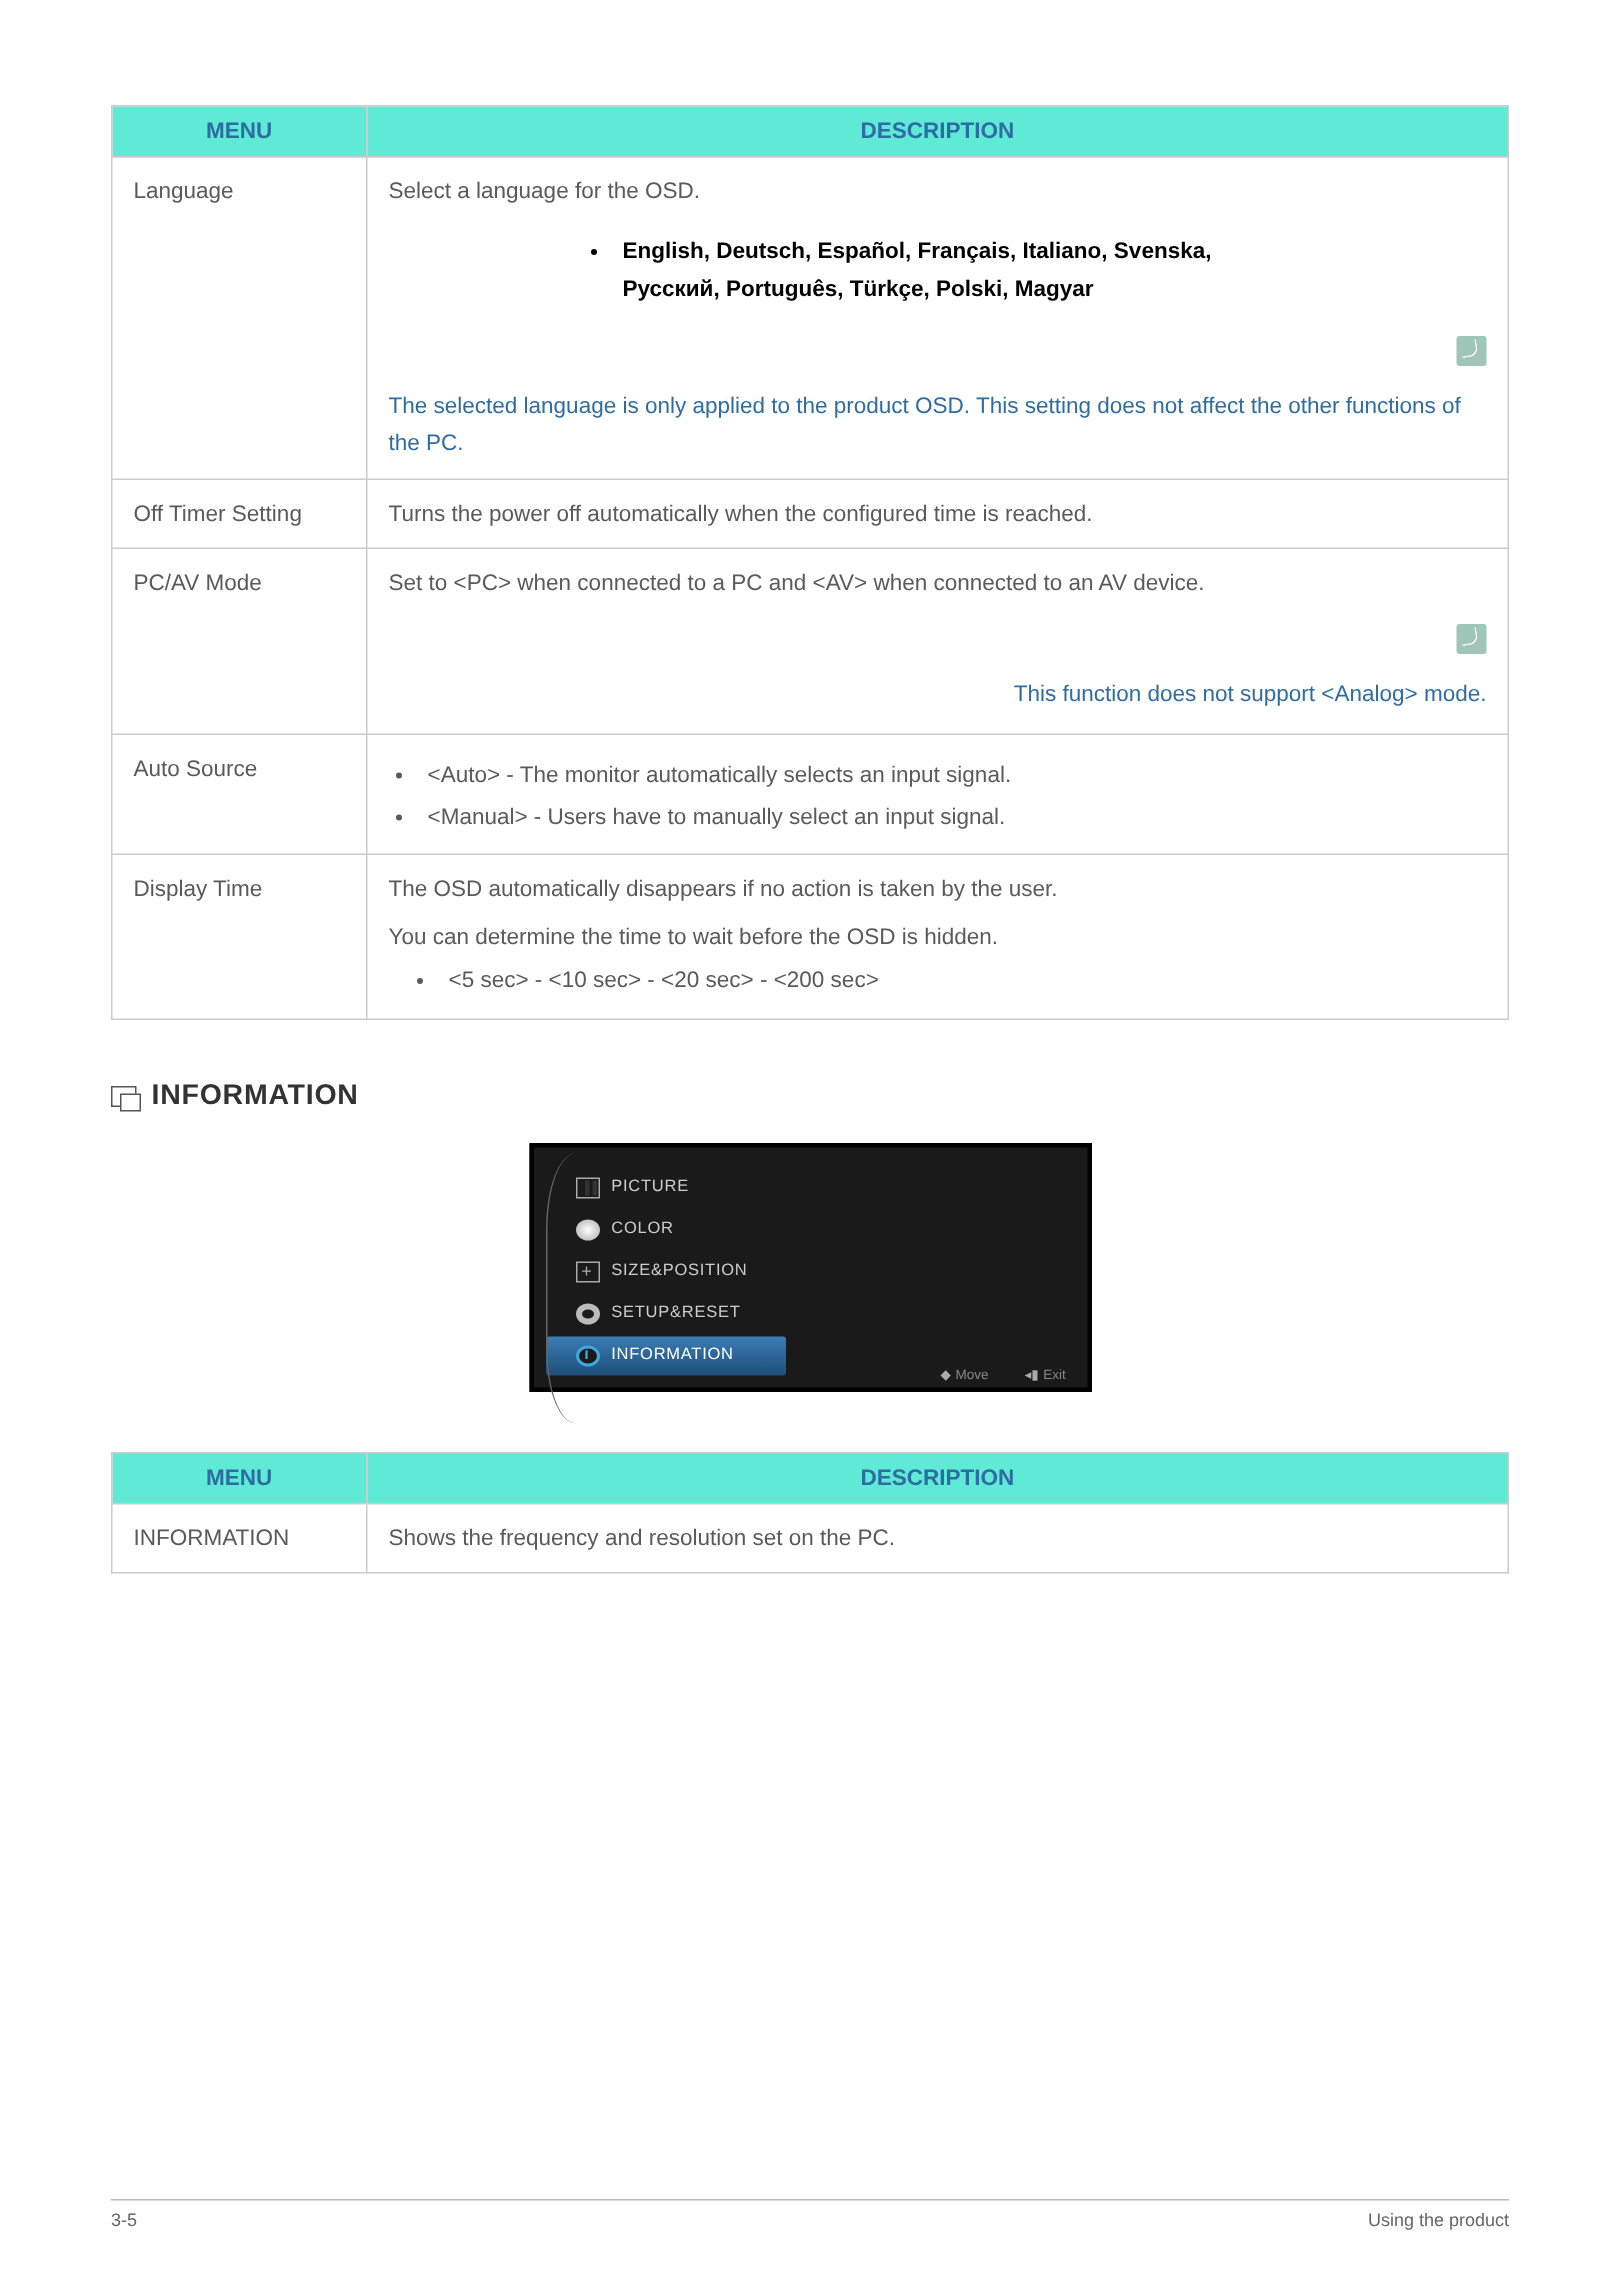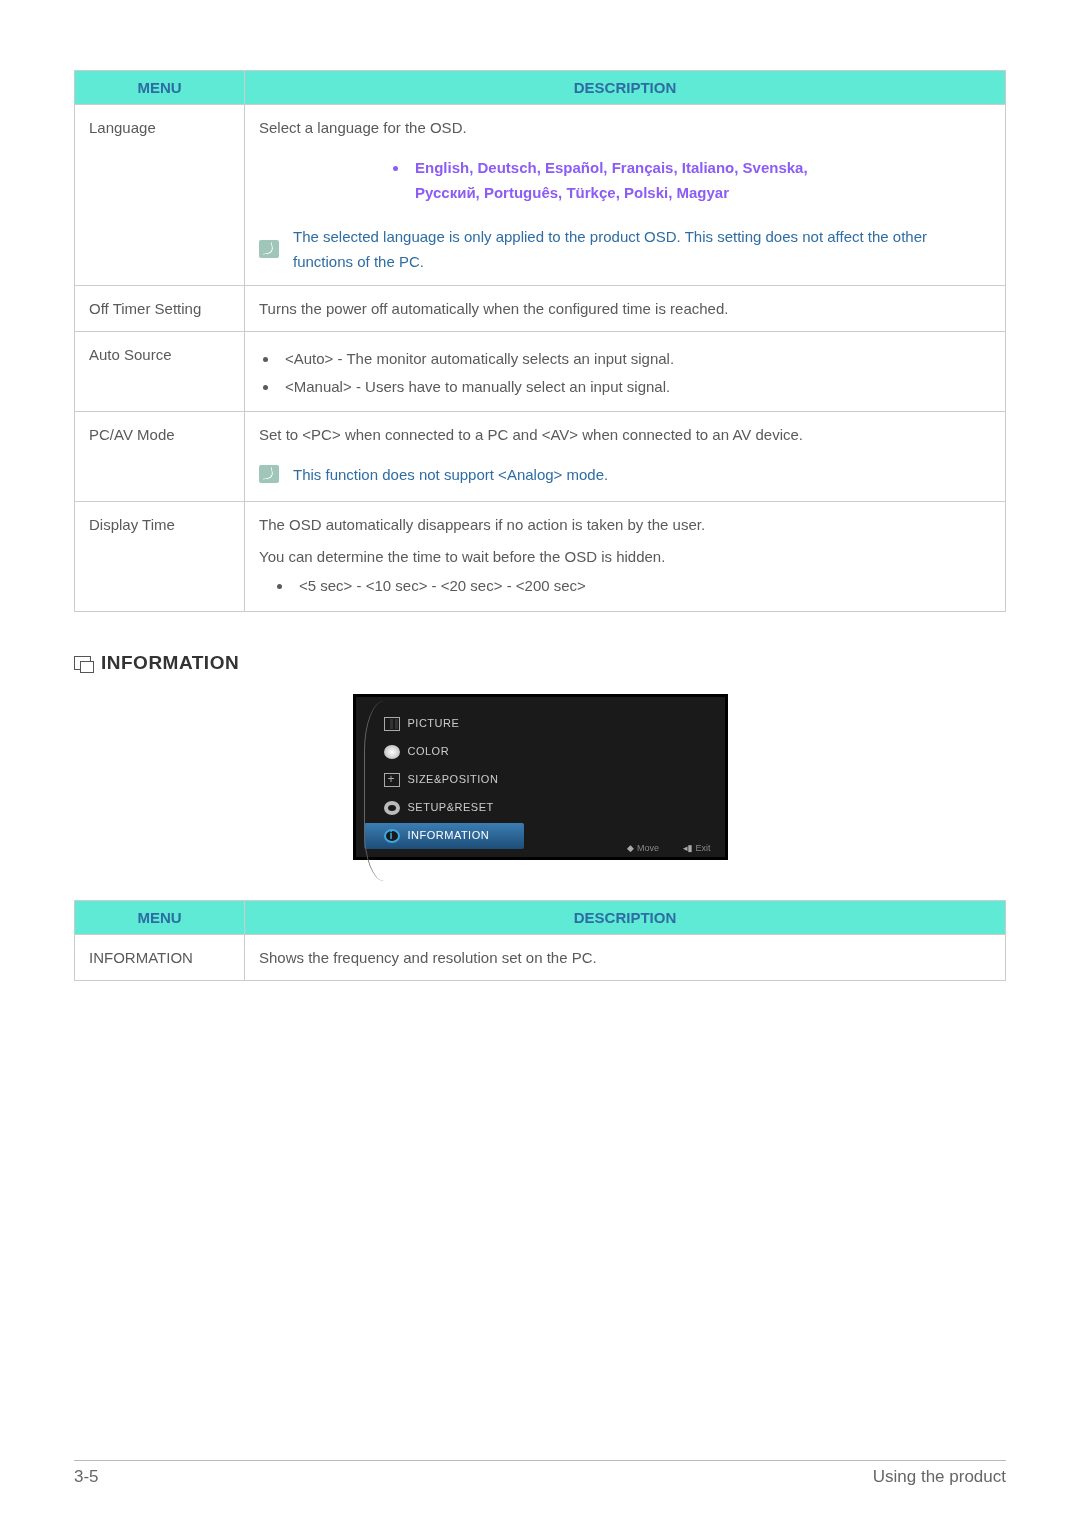--- a/index.html
+++ b/index.html
@@ -31,23 +31,23 @@
   table.menu th.col-menu { width: 170px; }
   table.menu td {
     border: 1px solid #ccc;
     padding: 10px 14px;
     vertical-align: top;
     line-height: 1.7;
   }
   td.menu-name { color: #5a5a5a; }
   ul.bullets { list-style: disc; padding-left: 34px; margin-top: 4px; }
   ul.bullets li { padding-left: 6px; margin-bottom: 2px; }
-  ul.lang-list { list-style: disc; padding-left: 24px; font-weight: bold; color: #8b5cf6; margin: 14px auto 18px; width: 480px; }
+  ul.lang-list { list-style: disc; padding-left: 24px; font-weight: bold; color: #000000; margin: 14px auto 18px; width: 480px; }
   ul.lang-list li { padding-left: 6px; }
-  .note-row { display: flex; align-items: center; gap: 14px; margin-top: 6px; }
+  .note-row { display: flex; align-items: flex-end; gap: 14px; margin-top: 6px; flex-direction: column; }
   .note-icon {
     width: 20px; height: 18px;
     background: #9fc6b8;
     border-radius: 2px;
     flex: 0 0 20px;
     position: relative;
   }
   .note-icon::after {
     content: "";
     position: absolute;
@@ -137,21 +137,21 @@
   .osd .footer {
     position: absolute; bottom: 4px; right: 14px;
     display: flex; gap: 24px; color: #888; font-size: 9px;
     align-items: center;
   }
   .osd .footer .glyph { color: #aaa; margin-right: 3px; }
   .page-footer {
     position: absolute; bottom: 40px; left: 74px; right: 74px;
     border-top: 1px solid #bbb;
     display: flex; justify-content: space-between;
-    padding-top: 6px; font-size: 17px; color: #666;
+    padding-top: 6px; font-size: 12px; color: #666;
   }
 </style>
 </head>
 <body>
 
 <table class="menu">
   <thead>
     <tr>
       <th class="col-menu">MENU</th>
       <th>DESCRIPTION</th>
@@ -172,36 +172,36 @@
           <div class="note-icon"></div>
           <div class="note-text">The selected language is only applied to the product OSD. This setting does not affect the other functions of the PC.</div>
         </div>
       </td>
     </tr>
     <tr>
       <td class="menu-name">Off Timer Setting</td>
       <td>Turns the power off automatically when the configured time is reached.</td>
     </tr>
     <tr>
-      <td class="menu-name">Auto Source</td>
-      <td>
-        <ul class="bullets" style="padding-left:20px;">
-          <li>&lt;Auto&gt; - The monitor automatically selects an input signal.</li>
-          <li>&lt;Manual&gt; - Users have to manually select an input signal.</li>
-        </ul>
-      </td>
-    </tr>
-    <tr>
       <td class="menu-name">PC/AV Mode</td>
       <td>
         <div>Set to &lt;PC&gt; when connected to a PC and &lt;AV&gt; when connected to an AV device.</div>
         <div class="note-row" style="margin-top:14px;margin-bottom:4px;">
           <div class="note-icon"></div>
           <div class="note-text">This function does not support &lt;Analog&gt; mode.</div>
         </div>
+      </td>
+    </tr>
+    <tr>
+      <td class="menu-name">Auto Source</td>
+      <td>
+        <ul class="bullets" style="padding-left:20px;">
+          <li>&lt;Auto&gt; - The monitor automatically selects an input signal.</li>
+          <li>&lt;Manual&gt; - Users have to manually select an input signal.</li>
+        </ul>
       </td>
     </tr>
     <tr>
       <td class="menu-name">Display Time</td>
       <td>
         <div>The OSD automatically disappears if no action is taken by the user.</div>
         <div style="margin-top:6px;">You can determine the time to wait before the OSD is hidden.</div>
         <ul class="bullets">
             <li>&lt;5 sec&gt; - &lt;10 sec&gt; - &lt;20 sec&gt; - &lt;200 sec&gt;</li>
           </ul>

